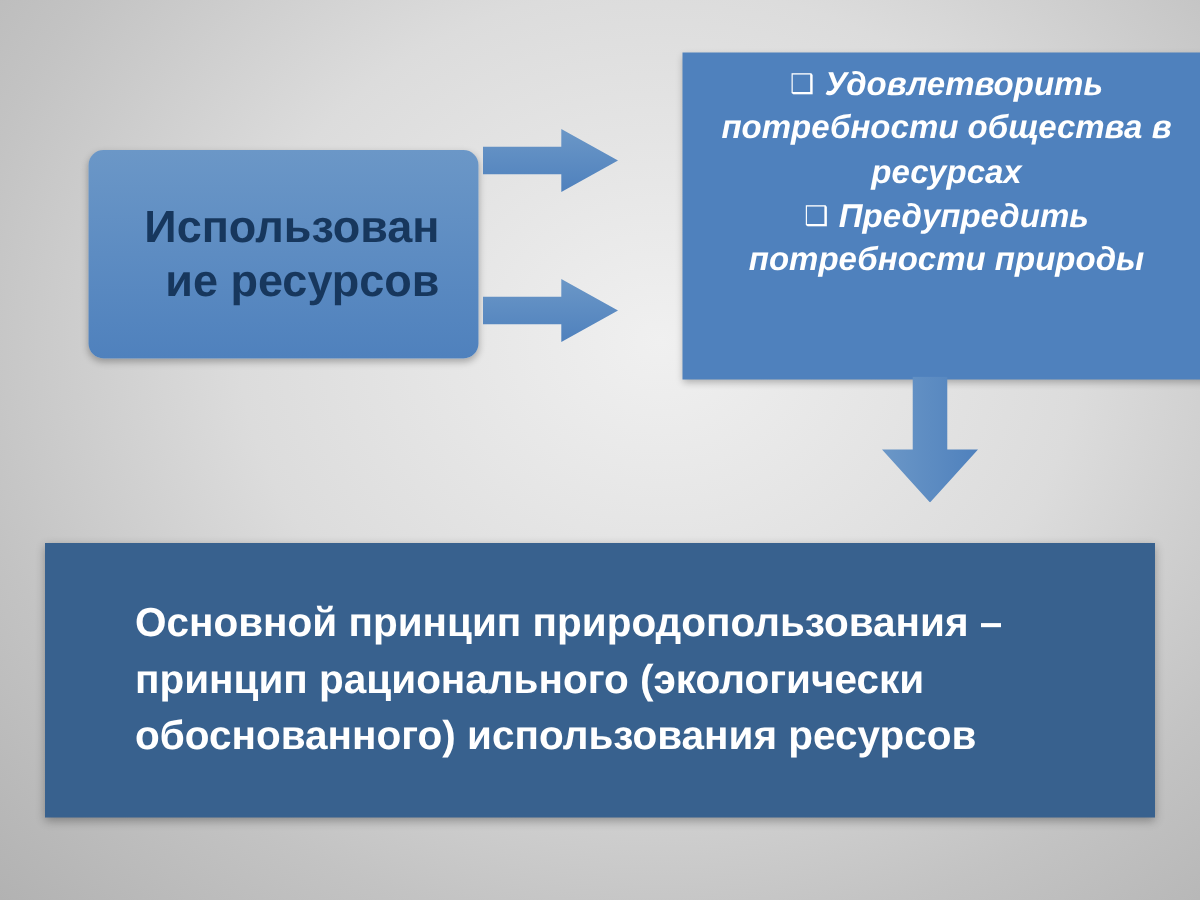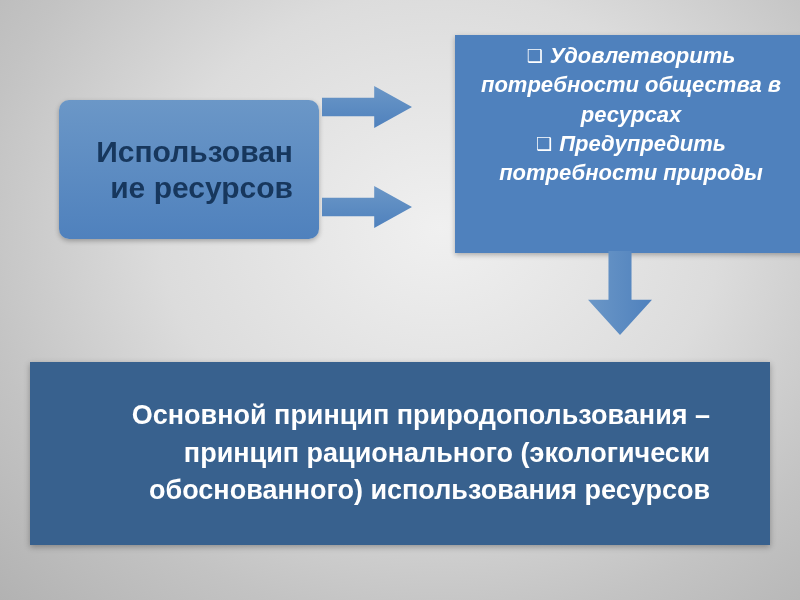--- a/index.html
+++ b/index.html
@@ -102,21 +102,21 @@
     top: 362px;
     width: 740px;
     height: 183px;
     box-sizing: border-box;
     padding: 0 60px;
     background: var(--principle-bg);
     box-shadow: 0 2px 6px rgba(0,0,0,0.3);
     display: flex;
     align-items: center;
     justify-content: center;
-    text-align: right;
+    text-align: left;
   }
   .principle-box .text {
     color: #ffffff;
     font-size: 27px;
     font-weight: bold;
     line-height: 1.4;
   }
 </style>
 </head>
 <body>

